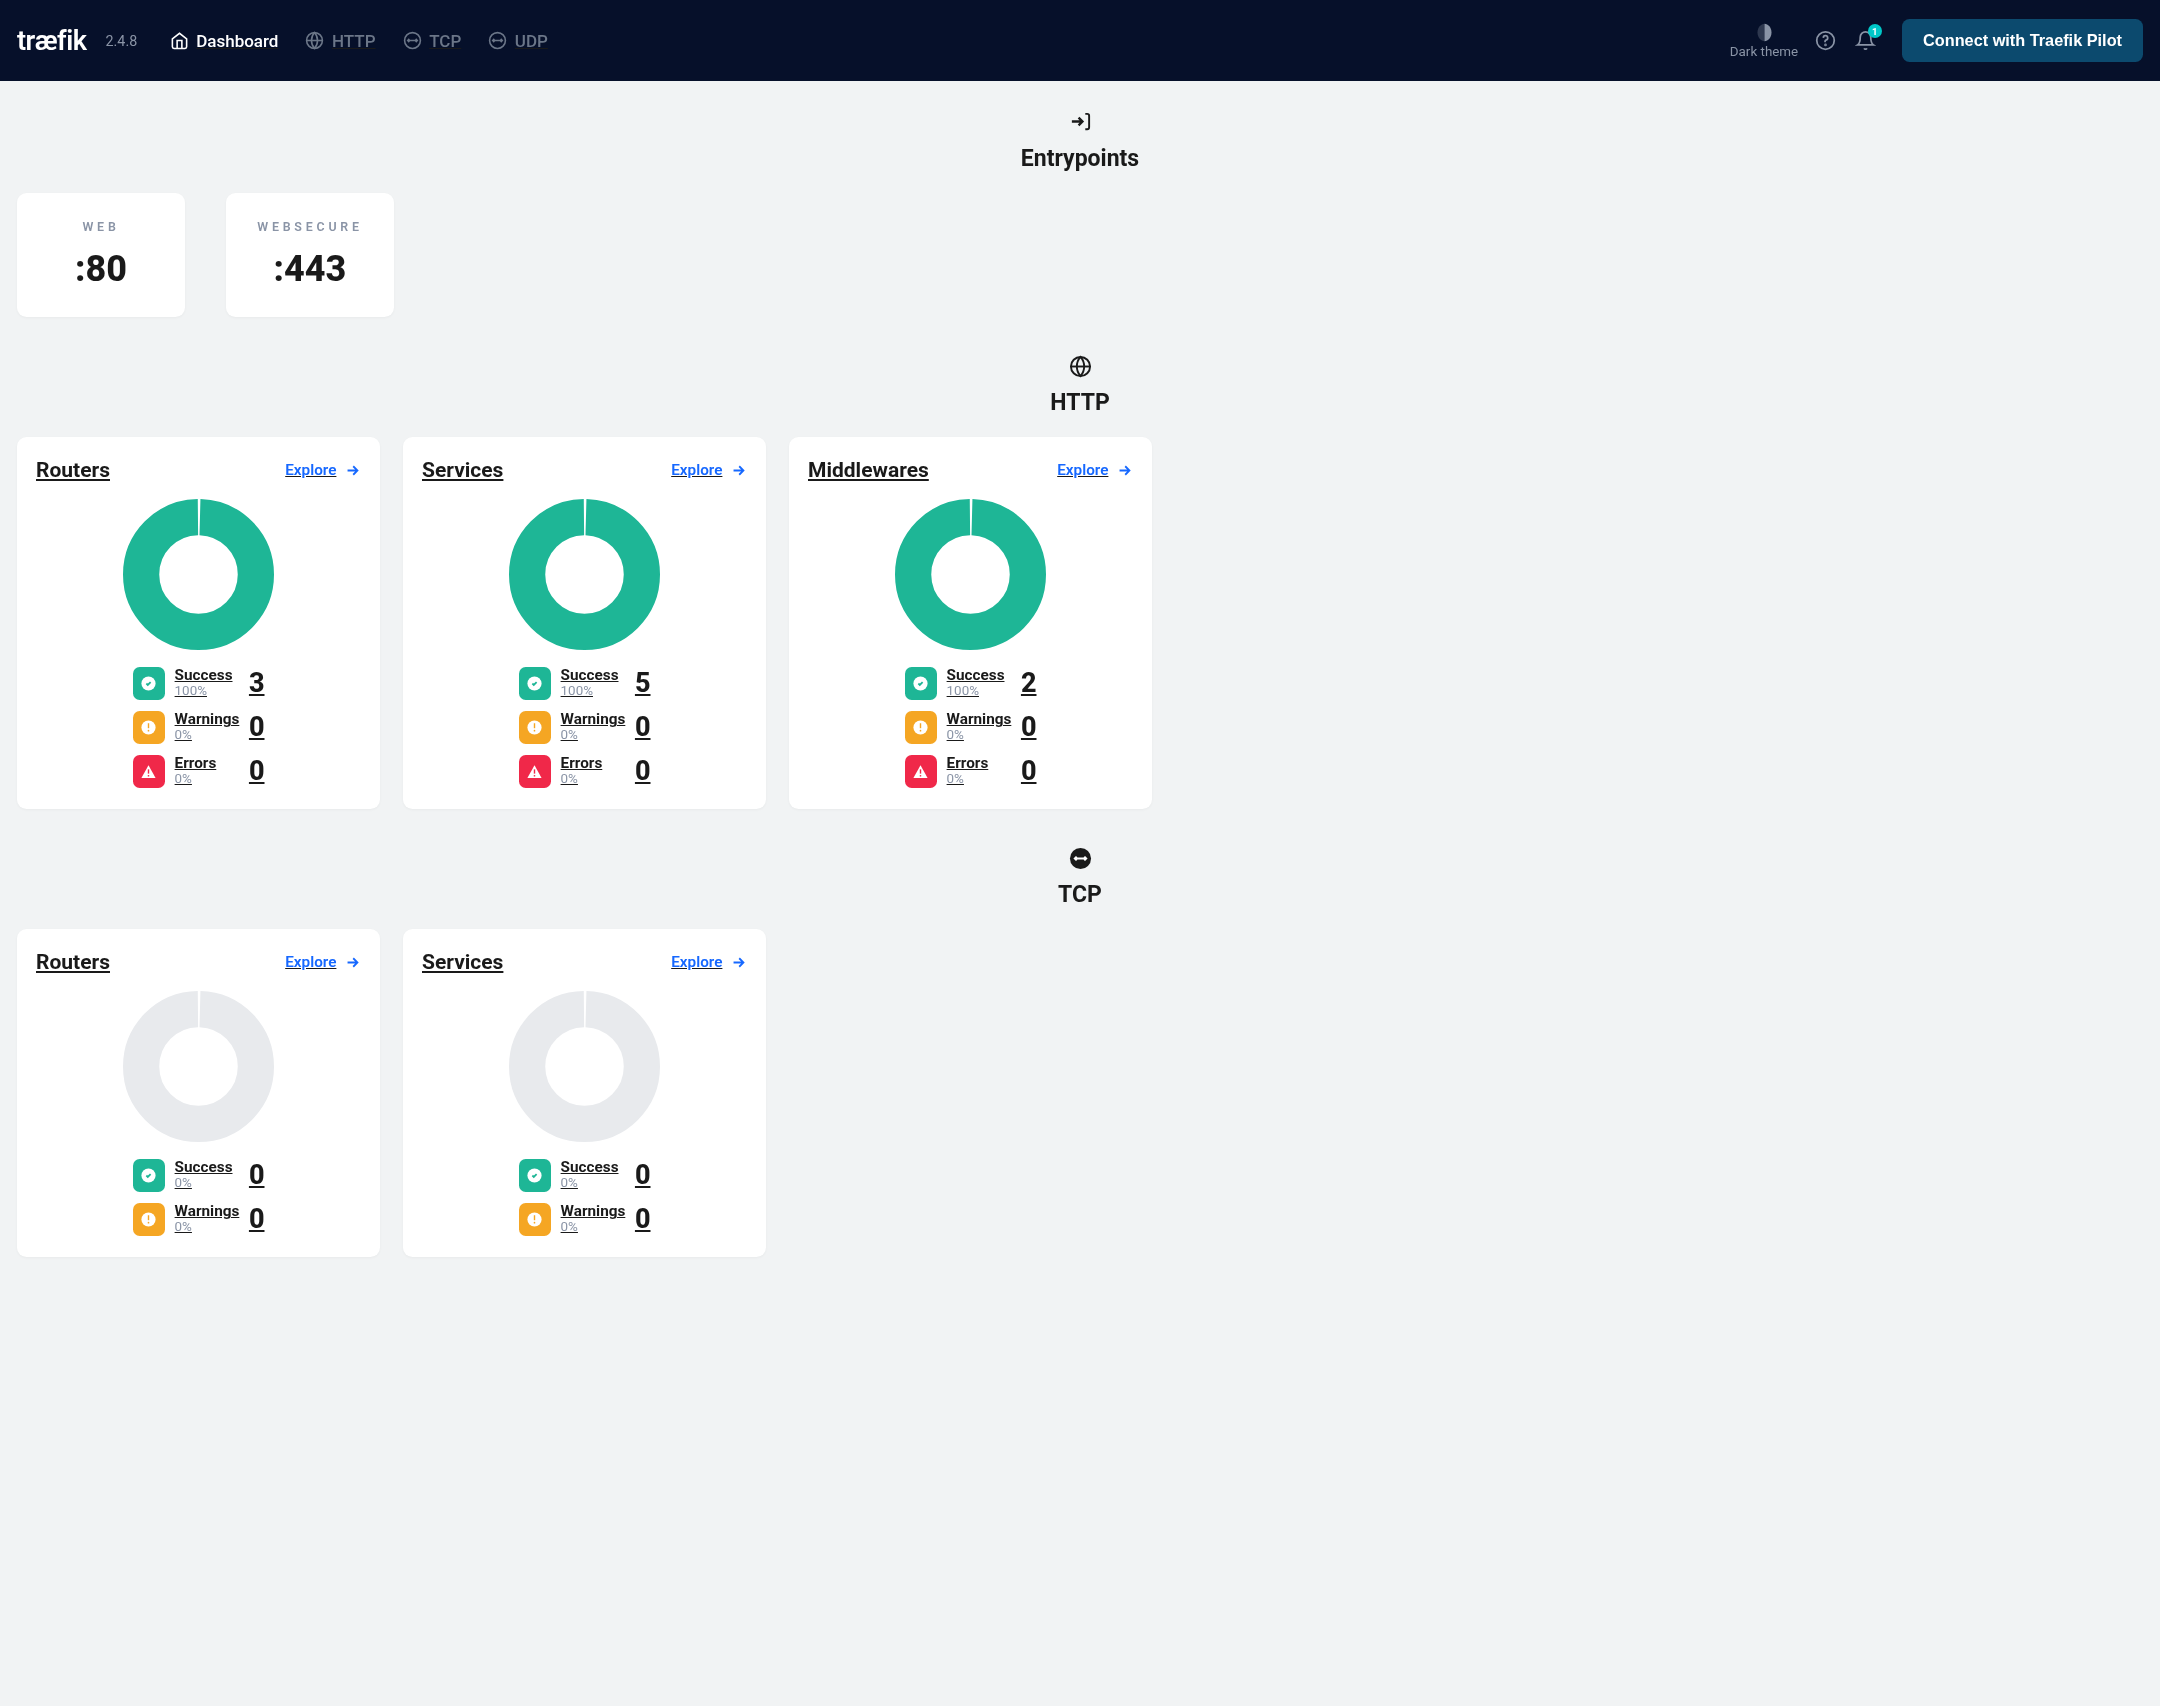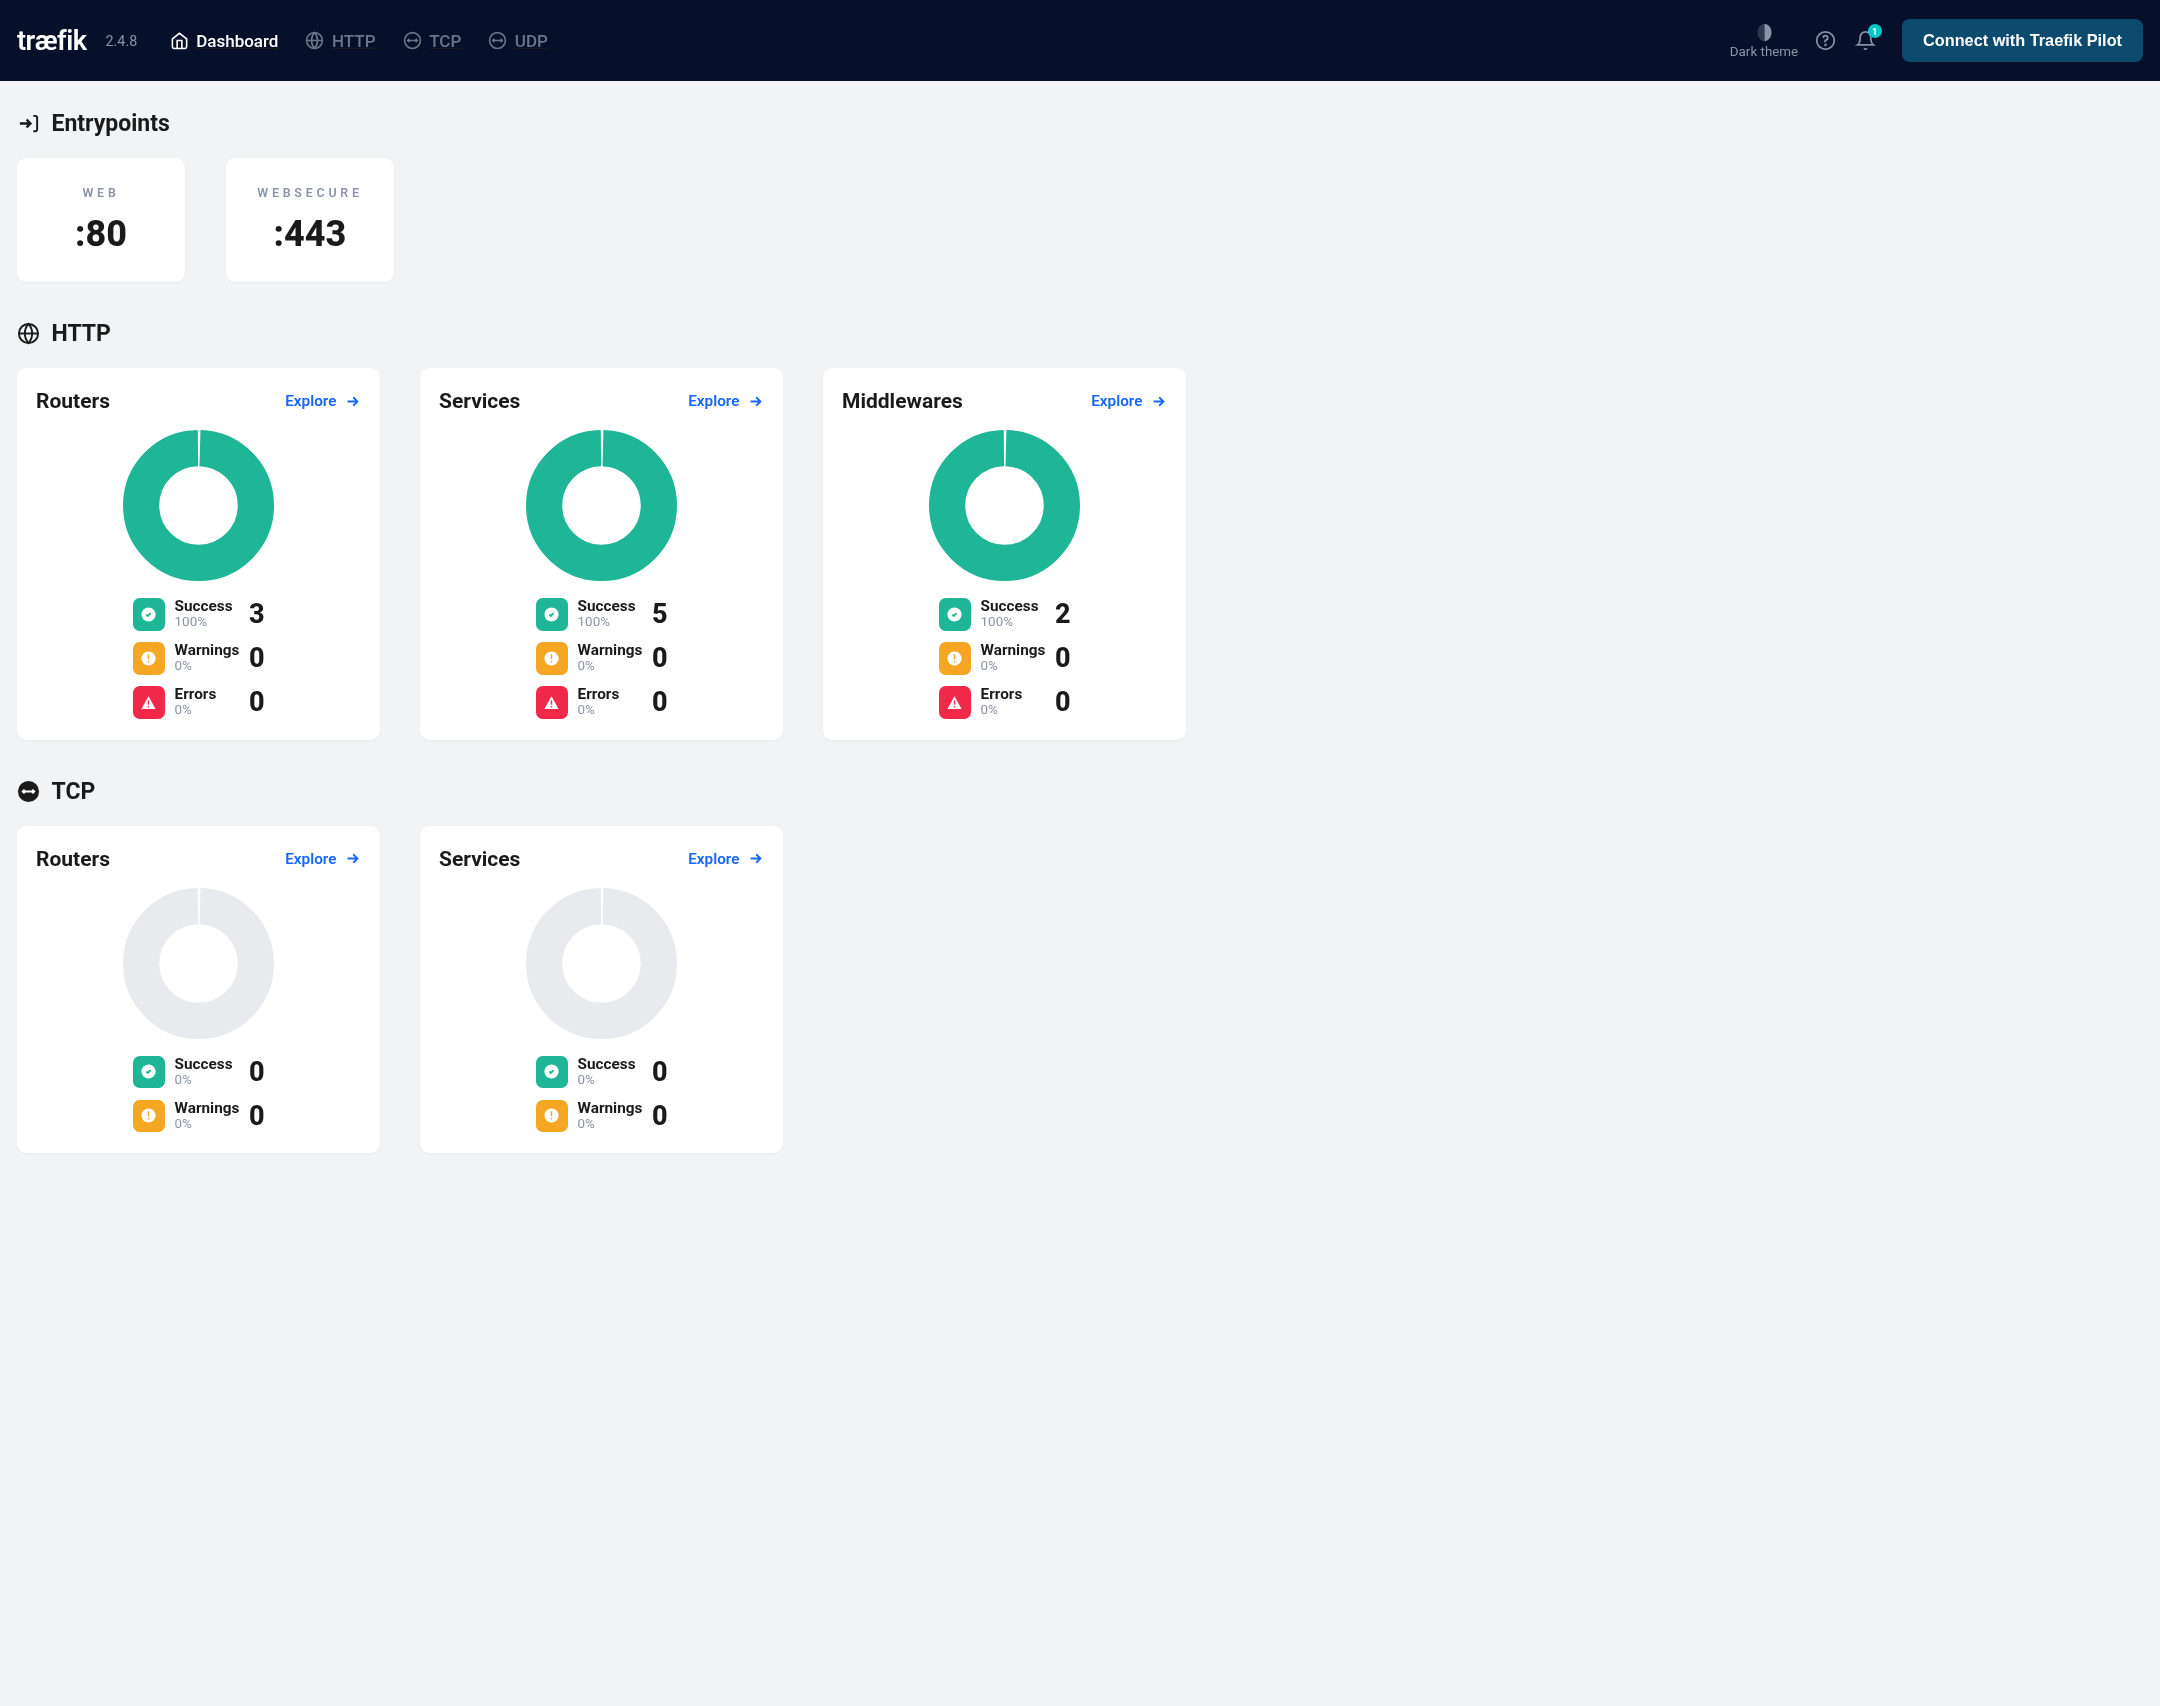--- a/index.html
+++ b/index.html
@@ -90,20 +90,21 @@
   cursor: pointer;
   margin-left: 9.6px;
 }
 .content { padding: 29px 17px; }
 .section { margin-bottom: 38px; }
 .section-header {
   display: flex;
   align-items: center;
   gap: 11.5px;
   margin-bottom: 21px;
+  flex-direction: column;
 }
 .section-header svg { width: 23px; height: 23px; }
 .section-title { font-size: 23px; font-weight: 700; }
 .entrypoints-row { display: flex; gap: 41px; }
 .entry-card {
   background: #fff;
   border-radius: 9.6px;
   width: 168px;
   height: 124px;
   display: flex;
@@ -113,21 +114,21 @@
   box-shadow: 0 1px 2.9px rgba(0,0,0,0.04);
 }
 .entry-name {
   color: #8a94a6;
   font-size: 12.4px;
   font-weight: 600;
   letter-spacing: 3.8px;
   margin-bottom: 13.4px;
 }
 .entry-port { font-size: 36px; font-weight: 800; }
-.cards-row { display: flex; gap: 40px; }
+.cards-row { display: flex; gap: 23px; text-decoration: underline; }
 .stat-card {
   background: #fff;
   border-radius: 9.6px;
   flex: 1;
   max-width: 363px;
   padding: 21px 19px;
   box-shadow: 0 1px 2.9px rgba(0,0,0,0.04);
 }
 .stat-card-header {
   display: flex;

